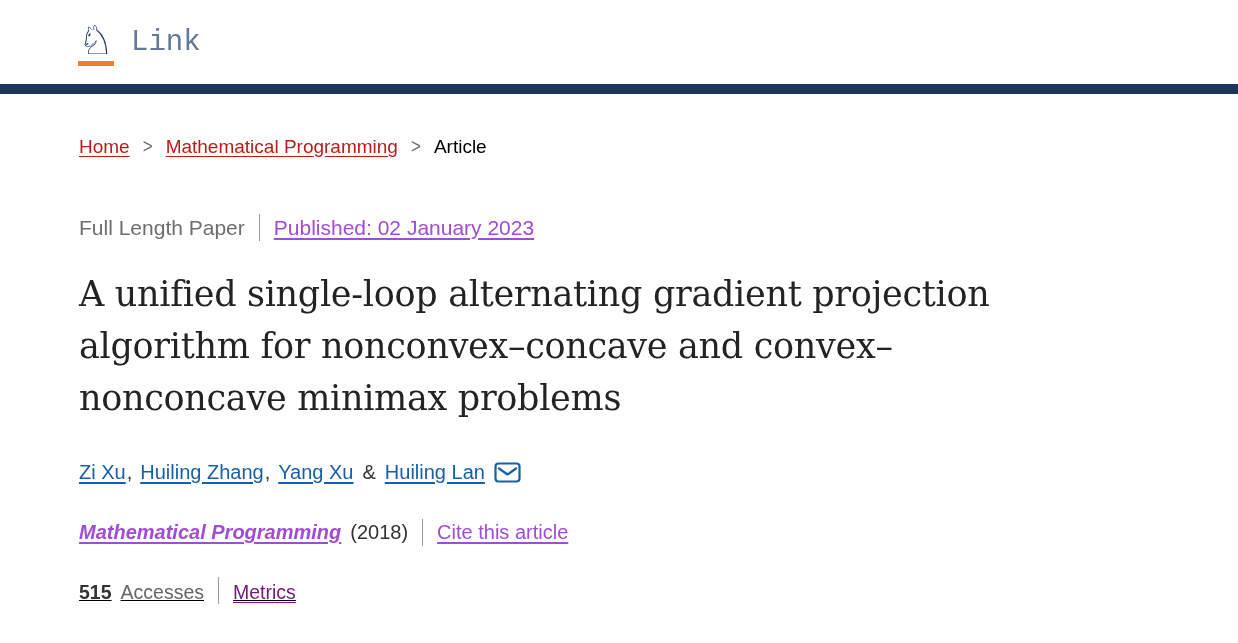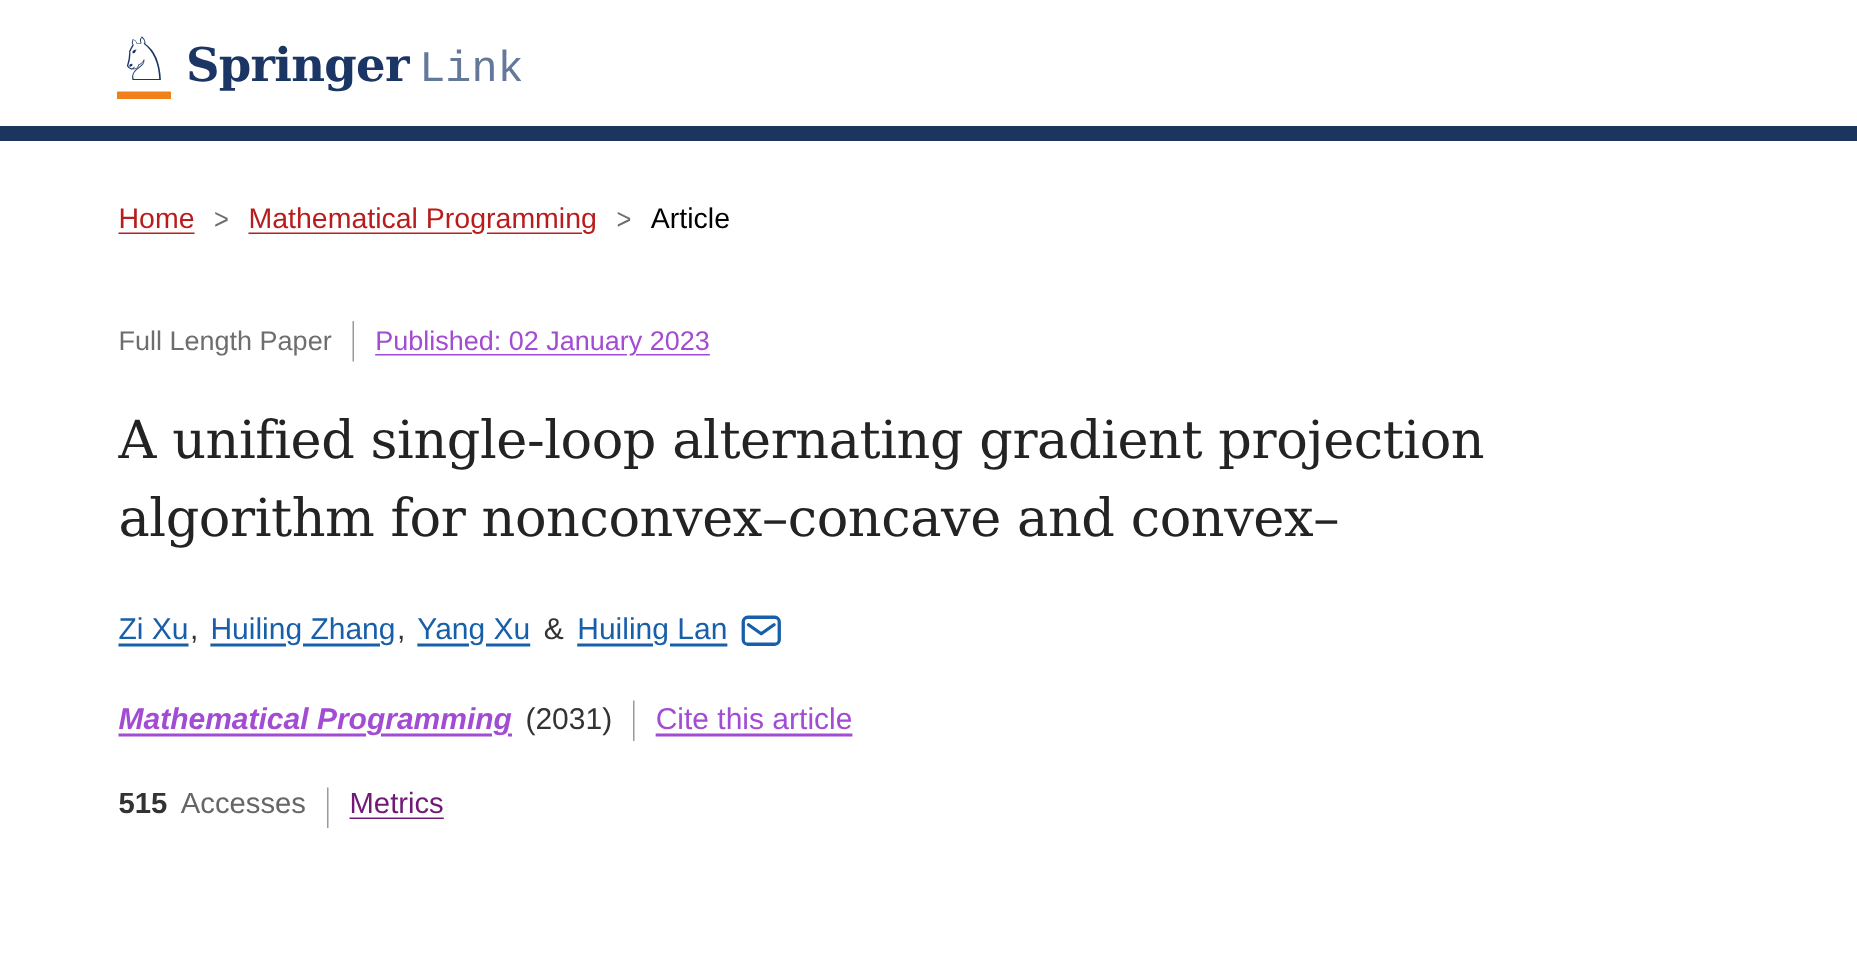--- a/index.html
+++ b/index.html
@@ -41,21 +41,21 @@
   .navy-bar { height: 10px; background: #1b355e; }
 
   
   main { padding: 42px 60px 0 79px; }
 
   .breadcrumb { display: flex; align-items: center; font-size: 19px; }
   .breadcrumb a { color: #b91c1c; text-decoration: underline; text-underline-offset: 3px; cursor: pointer; }
   .chev { color: #6e6e6e; font-size: 17px; margin: 0 13px; transform: scaleY(1.15); }
   .crumb-current { color: #000; }
 
-  .meta-row { margin-top: 56px; display: flex; align-items: center; font-size: 18px; }
+  .meta-row { margin-top: 56px; display: flex; align-items: center; font-size: 21px; }
   .type-label { color: #6e6e6e; }
   .vdiv { width: 1px; height: 27px; background: #9a9a9a; margin: 0 14px; }
   .published-link { color: #a24bd3; text-decoration: underline; text-underline-offset: 3px; cursor: pointer; }
 
   .article-title {
     margin: 27px 0 0 0;
     font-family: "DejaVu Serif", serif;
     font-weight: 500;
     font-size: 35px;
     line-height: 52px;
@@ -71,36 +71,35 @@
   .email-icon-wrap { margin-left: 9px; display: inline-flex; align-items: center; cursor: pointer; }
 
   .journal-row { margin-top: 35px; display: flex; align-items: center; font-size: 20px; }
   .journal-name {
     font-style: italic; font-weight: 700;
     color: #a24bd3; text-decoration: underline; text-underline-offset: 3px; cursor: pointer;
   }
   .journal-year { color: #333; margin-left: 9px; }
   .cite-link { color: #a24bd3; text-decoration: underline; text-underline-offset: 3px; cursor: pointer; }
 
-  .metrics-row { margin-top: 31px; display: flex; align-items: flex-start; font-size: 19.5px; }
+  .metrics-row { margin-top: 31px; display: flex; align-items: flex-end; font-size: 19.5px; text-decoration: underline; }
   .accesses-count { font-weight: 700; color: #333; }
   .accesses-label { color: #666; margin-left: 9px; }
   .metrics-link { color: #701a75; text-decoration: underline; text-underline-offset: 3px; cursor: pointer; }
 </style>
 </head>
 <body>
 
 <header class="site-header">
   <a class="logo">
     <span class="logo-icon-wrap">
       <span class="horse">♘</span>
       <span class="orange-bar"></span>
     </span>
     <span class="wordmark">
-      <span class="springer-word">Springer</span>
       <span class="link-word">Link</span>
     </span>
   </a>
 </header>
 
 <div class="navy-bar"></div>
 
 <main>
 
   <nav class="breadcrumb">
@@ -113,41 +112,42 @@
 
   <div class="meta-row">
     <span class="type-label">Full Length Paper</span>
     <span class="vdiv"></span>
     <a class="published-link">Published: 02 January 2023</a>
   </div>
 
   <h1 class="article-title">
     <span>A unified single-loop alternating gradient projection</span>
     <span>algorithm for nonconvex–concave and convex–</span>
+    <span>nonconcave minimax problems</span>
   </h1>
 
   <div class="authors-row">
     <a>Zi Xu</a>
     <span class="author-sep">,</span>
     <a>Huiling Zhang</a>
     <span class="author-sep">,</span>
     <a>Yang Xu</a>
     <span class="amp-sep">&amp;</span>
     <a>Huiling Lan</a>
     <span class="email-icon-wrap">
       <svg width="27" height="21" viewBox="0 0 27 21">
         <rect x="1.5" y="1.5" width="24" height="18" rx="3" fill="none" stroke="#175fa9" stroke-width="2.2"></rect>
         <path d="M5 6.5 L13.5 12.5 L22 6.5" fill="none" stroke="#175fa9" stroke-width="2.2" stroke-linecap="round" stroke-linejoin="round"></path>
       </svg>
     </span>
   </div>
 
   <div class="journal-row">
     <a class="journal-name">Mathematical Programming</a>
-    <span class="journal-year">(2031)</span>
+    <span class="journal-year">(2018)</span>
     <span class="vdiv"></span>
     <a class="cite-link">Cite this article</a>
   </div>
 
   <div class="metrics-row">
     <span class="accesses-count">515</span>
     <span class="accesses-label">Accesses</span>
     <span class="vdiv"></span>
     <a class="metrics-link">Metrics</a>
   </div>

